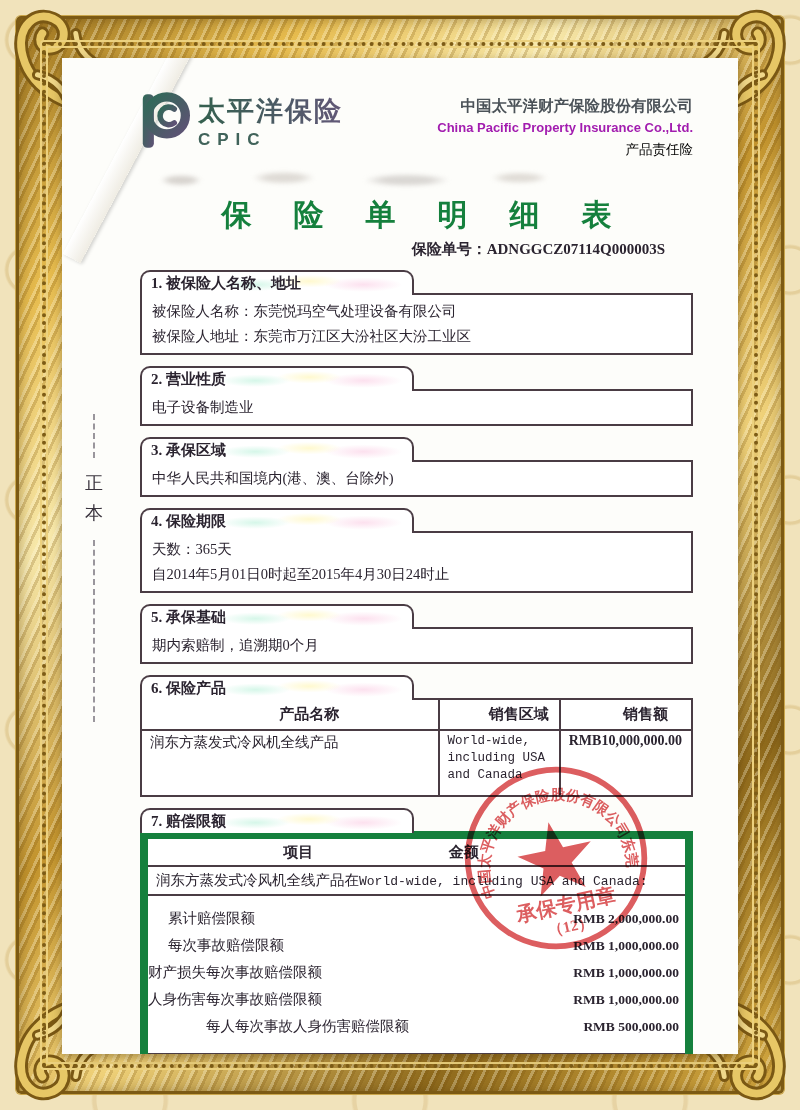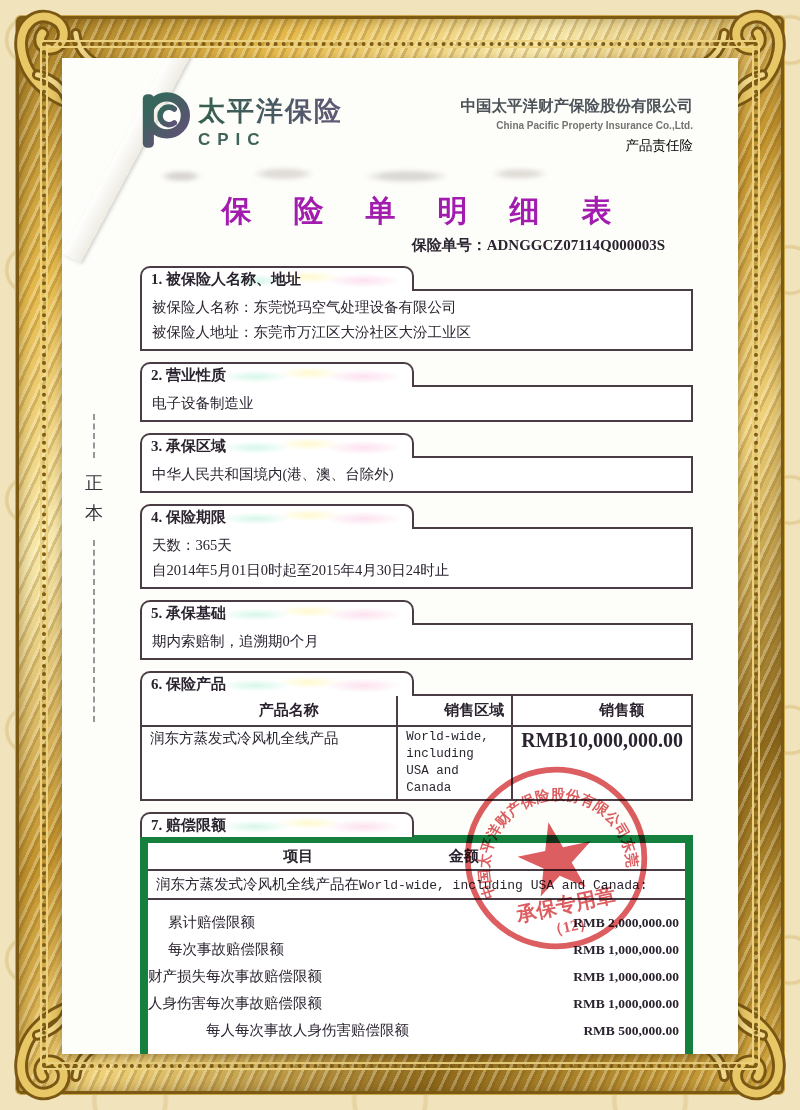--- a/index.html
+++ b/index.html
@@ -33,48 +33,48 @@
   .content{position:absolute;left:78px;top:0;width:553px;}
   
   .hdr{display:flex;justify-content:space-between;align-items:flex-start;margin-top:34px;}
   .logo{display:flex;align-items:center;}
   .logo-txt{margin-left:8px;}
   .brand-cn{font-family:"Liberation Sans","DejaVu Sans",sans-serif;font-size:27px;font-weight:700;letter-spacing:2px;
     background:linear-gradient(90deg,#34604e,#4b5a64 55%,#635878);-webkit-background-clip:text;background-clip:text;color:transparent;}
   .brand-en{font-family:"Liberation Sans","DejaVu Sans",sans-serif;font-size:17px;font-weight:700;letter-spacing:7px;color:#40635a;margin-top:1px;}
   .cob{ text-align:right;margin-top:4px;}
   .co-cn{font-family:"Liberation Sans","DejaVu Sans",sans-serif;font-size:15.5px;font-weight:700;color:#4b5258;}
-  .co-en{font-family:"Liberation Sans","DejaVu Sans",sans-serif;font-size:10px;font-weight:700;color:#737373;margin-top:3px;}
+  .co-en{font-family:"Liberation Sans","DejaVu Sans",sans-serif;font-size:13px;font-weight:700;color:#a21caf;margin-top:3px;}
   .co-line{font-size:13.5px;color:#000000;margin-top:6px;}
   
   .smudge{height:24px;margin:8px 40px 0 0;border-radius:6px;filter:blur(2px);opacity:.55;
     background:
      radial-gradient(ellipse 30px 8px at 8% 55%, #b9b2ac 40%, transparent 70%),
      radial-gradient(ellipse 44px 9px at 28% 45%, #c6bfb8 40%, transparent 72%),
      radial-gradient(ellipse 60px 9px at 52% 55%, #bdb8b4 40%, transparent 72%),
      radial-gradient(ellipse 40px 8px at 74% 45%, #c9c2ba 40%, transparent 72%);}
-  .title{margin-top:4px;text-align:center;font-size:30px;font-weight:700;letter-spacing:16px;padding-left:16px;color:#a21caf;}
+  .title{margin-top:4px;text-align:center;font-size:30px;font-weight:700;letter-spacing:16px;padding-left:16px;color:#15803d;}
   .policy{margin-top:4px;text-align:right;padding-right:28px;font-size:15px;font-weight:700;}
   
   .sec{margin-top:9px;}
   .tab{position:relative;top:2px;z-index:2;width:252px;height:23px;line-height:23px;padding:0 9px;
     border:2px solid #4a3c44;border-bottom:none;border-radius:10px 10px 0 0;background:#fff;
     background-image:
       radial-gradient(ellipse 50px 9px at 42% 55%, rgba(180,240,215,.55), transparent 70%),
       radial-gradient(ellipse 46px 9px at 62% 40%, rgba(255,245,175,.6), transparent 70%),
       radial-gradient(ellipse 54px 10px at 82% 55%, rgba(250,200,225,.55), transparent 72%);
     font-size:15px;font-weight:700;}
   .box{border:2px solid #4a3c44;background:#fff;padding:4px 10px;font-size:14.5px;line-height:25px;}
   
   table{border-collapse:collapse;width:100%;background:#fff;}
   .t6 th,.t6 td{border:2px solid #4a3c44;}
   .t6 th{font-size:15px;font-weight:700;text-align:center;height:27px;padding-left:40px;}
   .t6 td{vertical-align:top;font-size:14.5px;padding:2px 8px;height:60px;}
   .t6 .c-region{font-family:"Liberation Mono","DejaVu Sans Mono",monospace;font-size:12.5px;line-height:17px;}
-  .t6 .c-amt{text-align:center;font-weight:700;font-size:20px;}
+  .t6 .c-amt{text-align:left;font-weight:700;font-size:14px;}
   
   .t7{border:8px solid #15803d;background:#fff;}
   .t7 .hrow{display:flex;border-bottom:2px solid #4a3c44;height:26px;align-items:center;font-size:15px;font-weight:700;}
   .t7 .h-item{width:56%;text-align:center;}
   .t7 .h-amt{flex:1;text-align:left;padding-right:58px;}
   .t7 .scope{border-bottom:2px solid #4a3c44;padding:4px 8px;font-size:14.5px;}
   .t7 .scope .en{font-family:"Liberation Mono","DejaVu Sans Mono",monospace;font-size:13px;}
   .t7 .limits{padding:9px 6px 13px 0;border-bottom:2px solid #4a3c44;}
   .lrow{display:flex;align-items:baseline;line-height:27px;font-size:14.5px;}
   .lrow .amt{margin-left:auto;font-weight:700;font-size:13.5px;}

